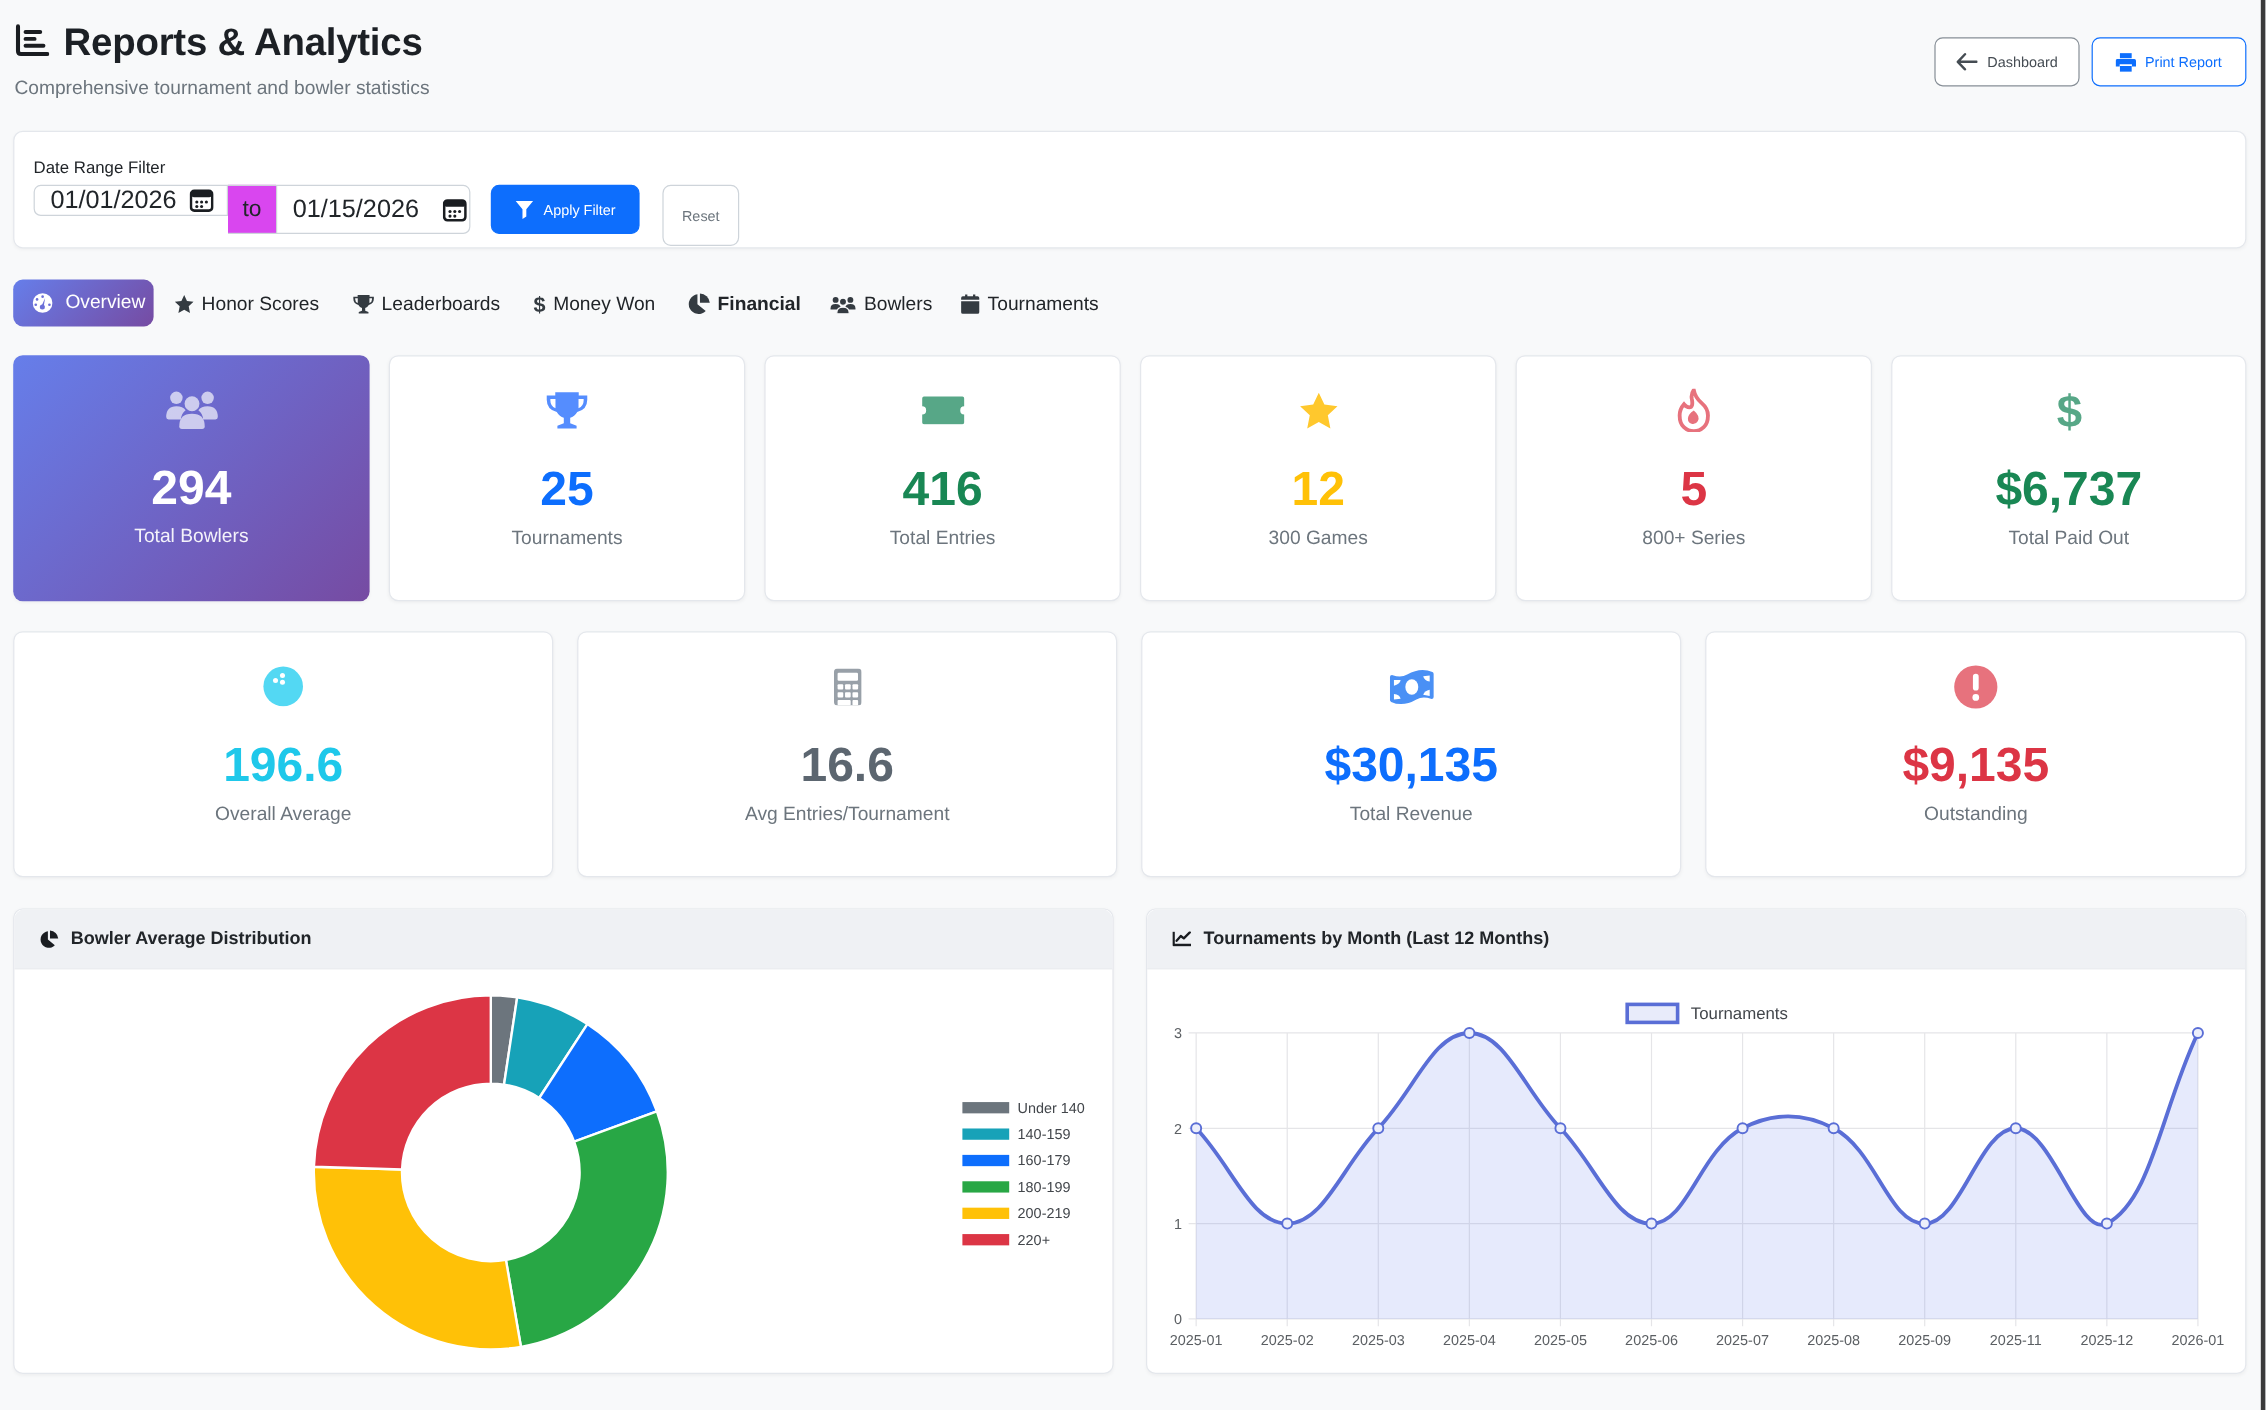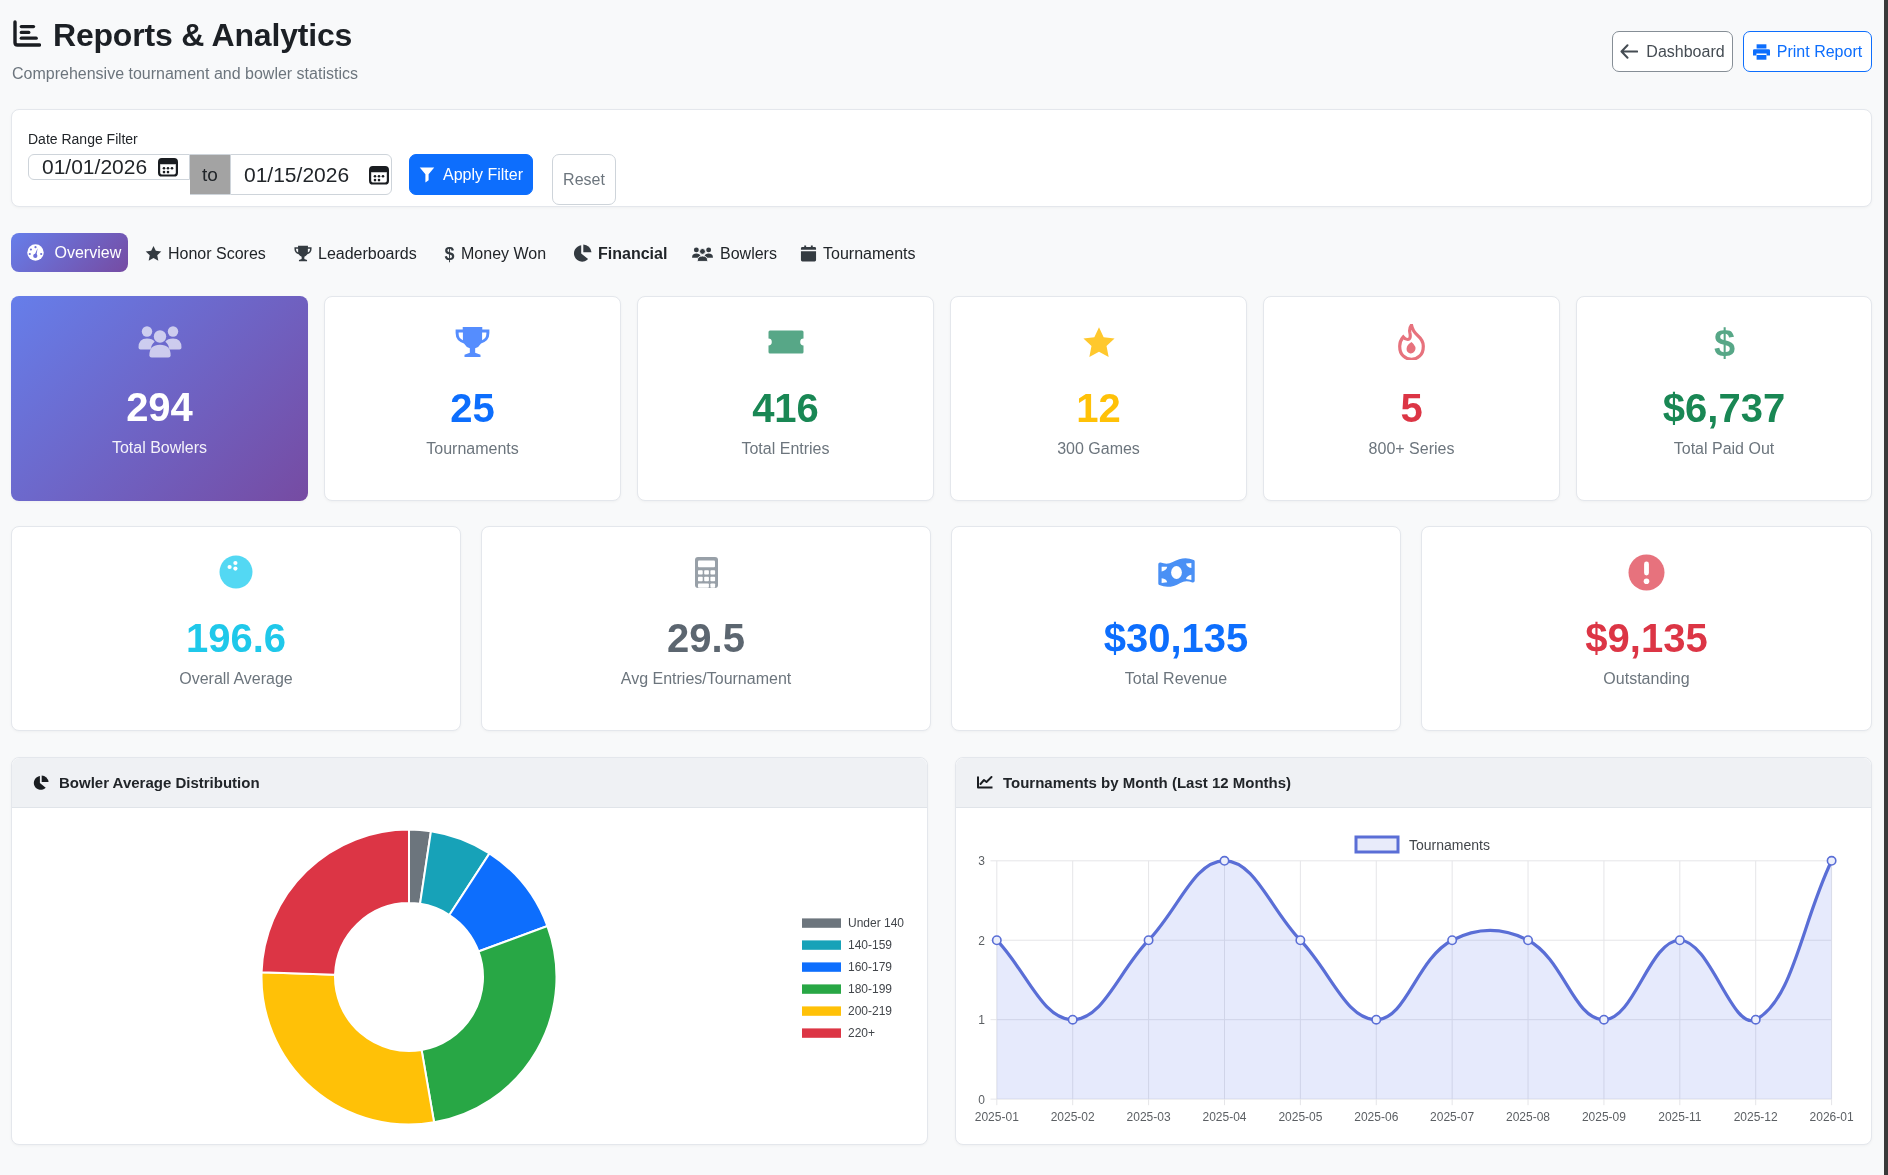--- a/index.html
+++ b/index.html
@@ -6,21 +6,21 @@
 html,body { width:1888px; height:1175px; overflow:hidden; }
 body { font-family:"Liberation Sans", sans-serif; background:#f8f9fa; color:#212529; position:relative; }
 .abs { position:absolute; }
 .card { position:absolute; background:#fff; border:1px solid #e4e7ec; border-radius:8px; box-shadow:0 1px 3px rgba(0,0,0,0.04); }
 .ctr { text-align:center; }
 .statnum { font-size:40px; font-weight:bold; line-height:40px; margin-top:26px; }
 .statlbl { font-size:16px; color:#6c757d; line-height:16px; margin-top:13px; }
 .icon40 { height:40px; margin-top:25px; display:flex; align-items:center; justify-content:center; }
 .chead { position:absolute; left:0; right:0; top:0; height:50px; background:#eff1f4; border-bottom:1px solid #e0e4e9; border-radius:8px 8px 0 0; display:flex; align-items:center; padding-left:21px; font-size:15px; font-weight:bold; color:#212529; }
 .chead svg { margin-right:10px; }
-.btn { position:absolute; display:flex; align-items:center; justify-content:center; border-radius:7px; font-size:16px; }
+.btn { position:absolute; display:flex; align-items:center; justify-content:center; border-radius:7px; font-size:12px; }
 .tab { position:absolute; top:234px; height:39px; display:flex; align-items:center; font-size:16px; color:#212529; }
 .tab svg { margin-right:6px; }
 </style>
 </head>
 <body>
 
 <div class="abs" style="left:12px; top:20px;">
   <svg width="29" height="28" viewBox="0 0 29 28">
     <path d="M3 2 L3 22.5 Q3 25 5.5 25 L27.5 25" fill="none" stroke="#1a1d21" stroke-width="3.4" stroke-linecap="round"></path>
     <line x1="9.3" y1="6.6" x2="21.5" y2="6.6" stroke="#1a1d21" stroke-width="3.3" stroke-linecap="round"></line>
@@ -51,21 +51,21 @@
 <div class="abs" style="left:28px; top:154px; display:flex;">
   <div style="width:162px; height:26px; border:1px solid #ced4da; border-radius:6px 0 0 6px; background:#fff; display:flex; align-items:center; padding:0 11px 0 13px; font-size:21px; justify-content:space-between; color:#212529;">01/01/2026<svg width="20" height="20" viewBox="0 0 20 20">
         <rect x="1.1" y="2.1" width="17.8" height="16.4" rx="2.8" fill="none" stroke="#1a1d21" stroke-width="2.2"></rect>
         <rect x="1.1" y="2.1" width="17.8" height="5.2" rx="2.6" fill="#1a1d21"></rect>
         <circle cx="6" cy="11.3" r="1.3" fill="#1a1d21"></circle>
         <circle cx="10" cy="11.3" r="1.3" fill="#1a1d21"></circle>
         <circle cx="14" cy="11.3" r="1.3" fill="#1a1d21"></circle>
         <circle cx="6" cy="15.1" r="1.3" fill="#1a1d21"></circle>
         <circle cx="10" cy="15.1" r="1.3" fill="#1a1d21"></circle>
       </svg></div>
-  <div style="width:40px; height:41px; border-top:1px solid #ced4da; border-bottom:1px solid #ced4da; background:#a3a3a3; display:flex; align-items:center; justify-content:center; font-size:19px; color:#212529;">to</div>
+  <div style="width:40px; height:41px; border-top:1px solid #ced4da; border-bottom:1px solid #ced4da; background:#d946ef; display:flex; align-items:center; justify-content:center; font-size:19px; color:#212529;">to</div>
   <div style="width:162px; height:41px; border:1px solid #ced4da; border-radius:0 6px 6px 0; background:#fff; display:flex; align-items:center; padding:0 2px 0 13px; font-size:21px; justify-content:space-between; color:#212529;">01/15/2026<svg width="20" height="20" viewBox="0 0 20 20">
         <rect x="1.1" y="2.1" width="17.8" height="16.4" rx="2.8" fill="none" stroke="#1a1d21" stroke-width="2.2"></rect>
         <rect x="1.1" y="2.1" width="17.8" height="5.2" rx="2.6" fill="#1a1d21"></rect>
         <circle cx="6" cy="11.3" r="1.3" fill="#1a1d21"></circle>
         <circle cx="10" cy="11.3" r="1.3" fill="#1a1d21"></circle>
         <circle cx="14" cy="11.3" r="1.3" fill="#1a1d21"></circle>
         <circle cx="6" cy="15.1" r="1.3" fill="#1a1d21"></circle>
         <circle cx="10" cy="15.1" r="1.3" fill="#1a1d21"></circle>
       </svg></div>
 </div>
@@ -221,21 +221,21 @@
           <rect x="9.2" y="13.2" width="4.7" height="4.4" rx="0.8"></rect>
           <rect x="15.4" y="13.2" width="4.7" height="4.4" rx="0.8"></rect>
           <rect x="3" y="19.8" width="4.7" height="4.4" rx="0.8"></rect>
           <rect x="9.2" y="19.8" width="4.7" height="4.4" rx="0.8"></rect>
           <rect x="15.4" y="19.8" width="4.7" height="4.4" rx="0.8"></rect>
           <rect x="3" y="26.4" width="10.9" height="4.4" rx="0.8"></rect>
           <rect x="15.4" y="26.4" width="4.7" height="4.4" rx="0.8"></rect>
         </g>
       </svg>
   </div>
-  <div class="statnum" style="color:#5c6670;">29.5</div>
+  <div class="statnum" style="color:#5c6670;">16.6</div>
   <div class="statlbl">Avg Entries/Tournament</div>
 </div>
 
 <div class="card ctr" style="left:951px; top:526px; width:450px; height:205px;">
   <div class="icon40">
     <svg width="37" height="29" viewBox="0 0 37 29">
       <path d="M2 6.2 Q9.5 9 15.5 5.6 Q26 -0.5 35 3.6 L35 22.8 Q27.5 20 21.5 23.4 Q11 29.5 2 25.4Z" fill="#4a90f5" stroke="#4a90f5" stroke-width="3.4" stroke-linejoin="round"></path>
       <ellipse cx="18.5" cy="14.5" rx="5.4" ry="6.4" fill="#fff"></ellipse>
       <path d="M3.6 8.7 L9.2 8.7 Q8.6 12.3 3.6 13.4Z" fill="#fff"></path>
       <path d="M3.6 20.3 Q8.6 21 9.2 24.2 L3.6 24.9Z" fill="#fff"></path>

